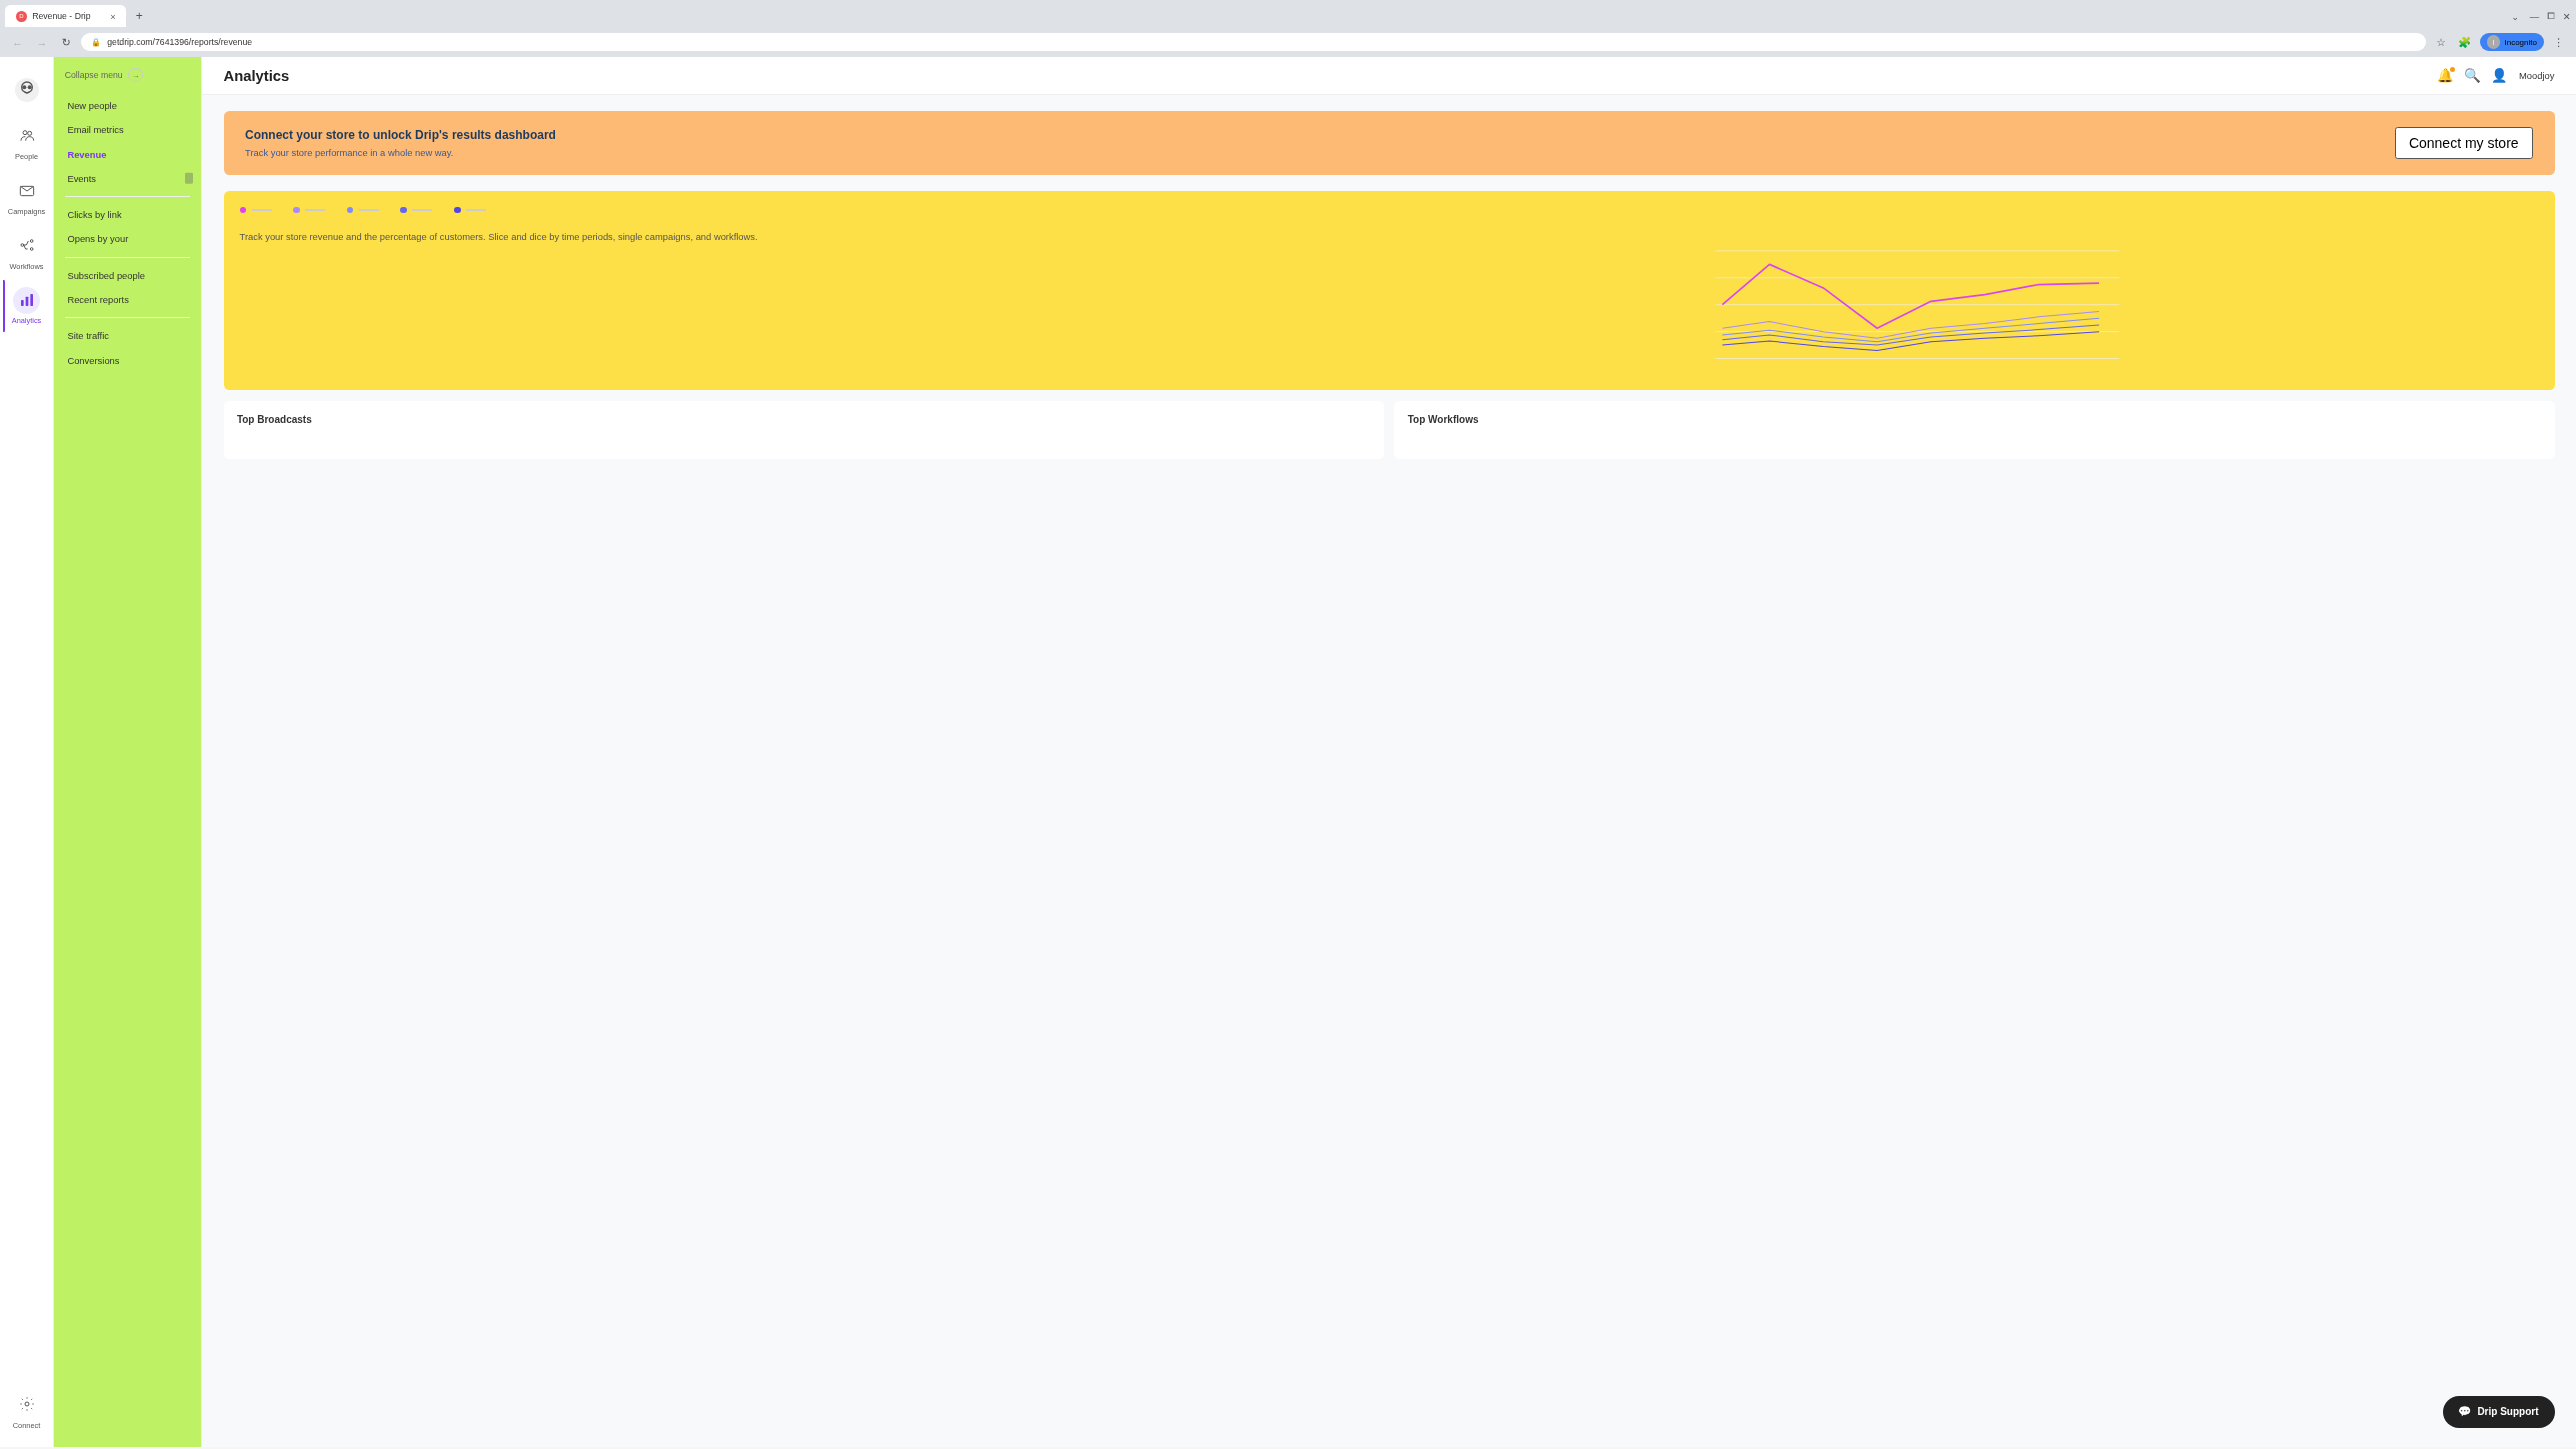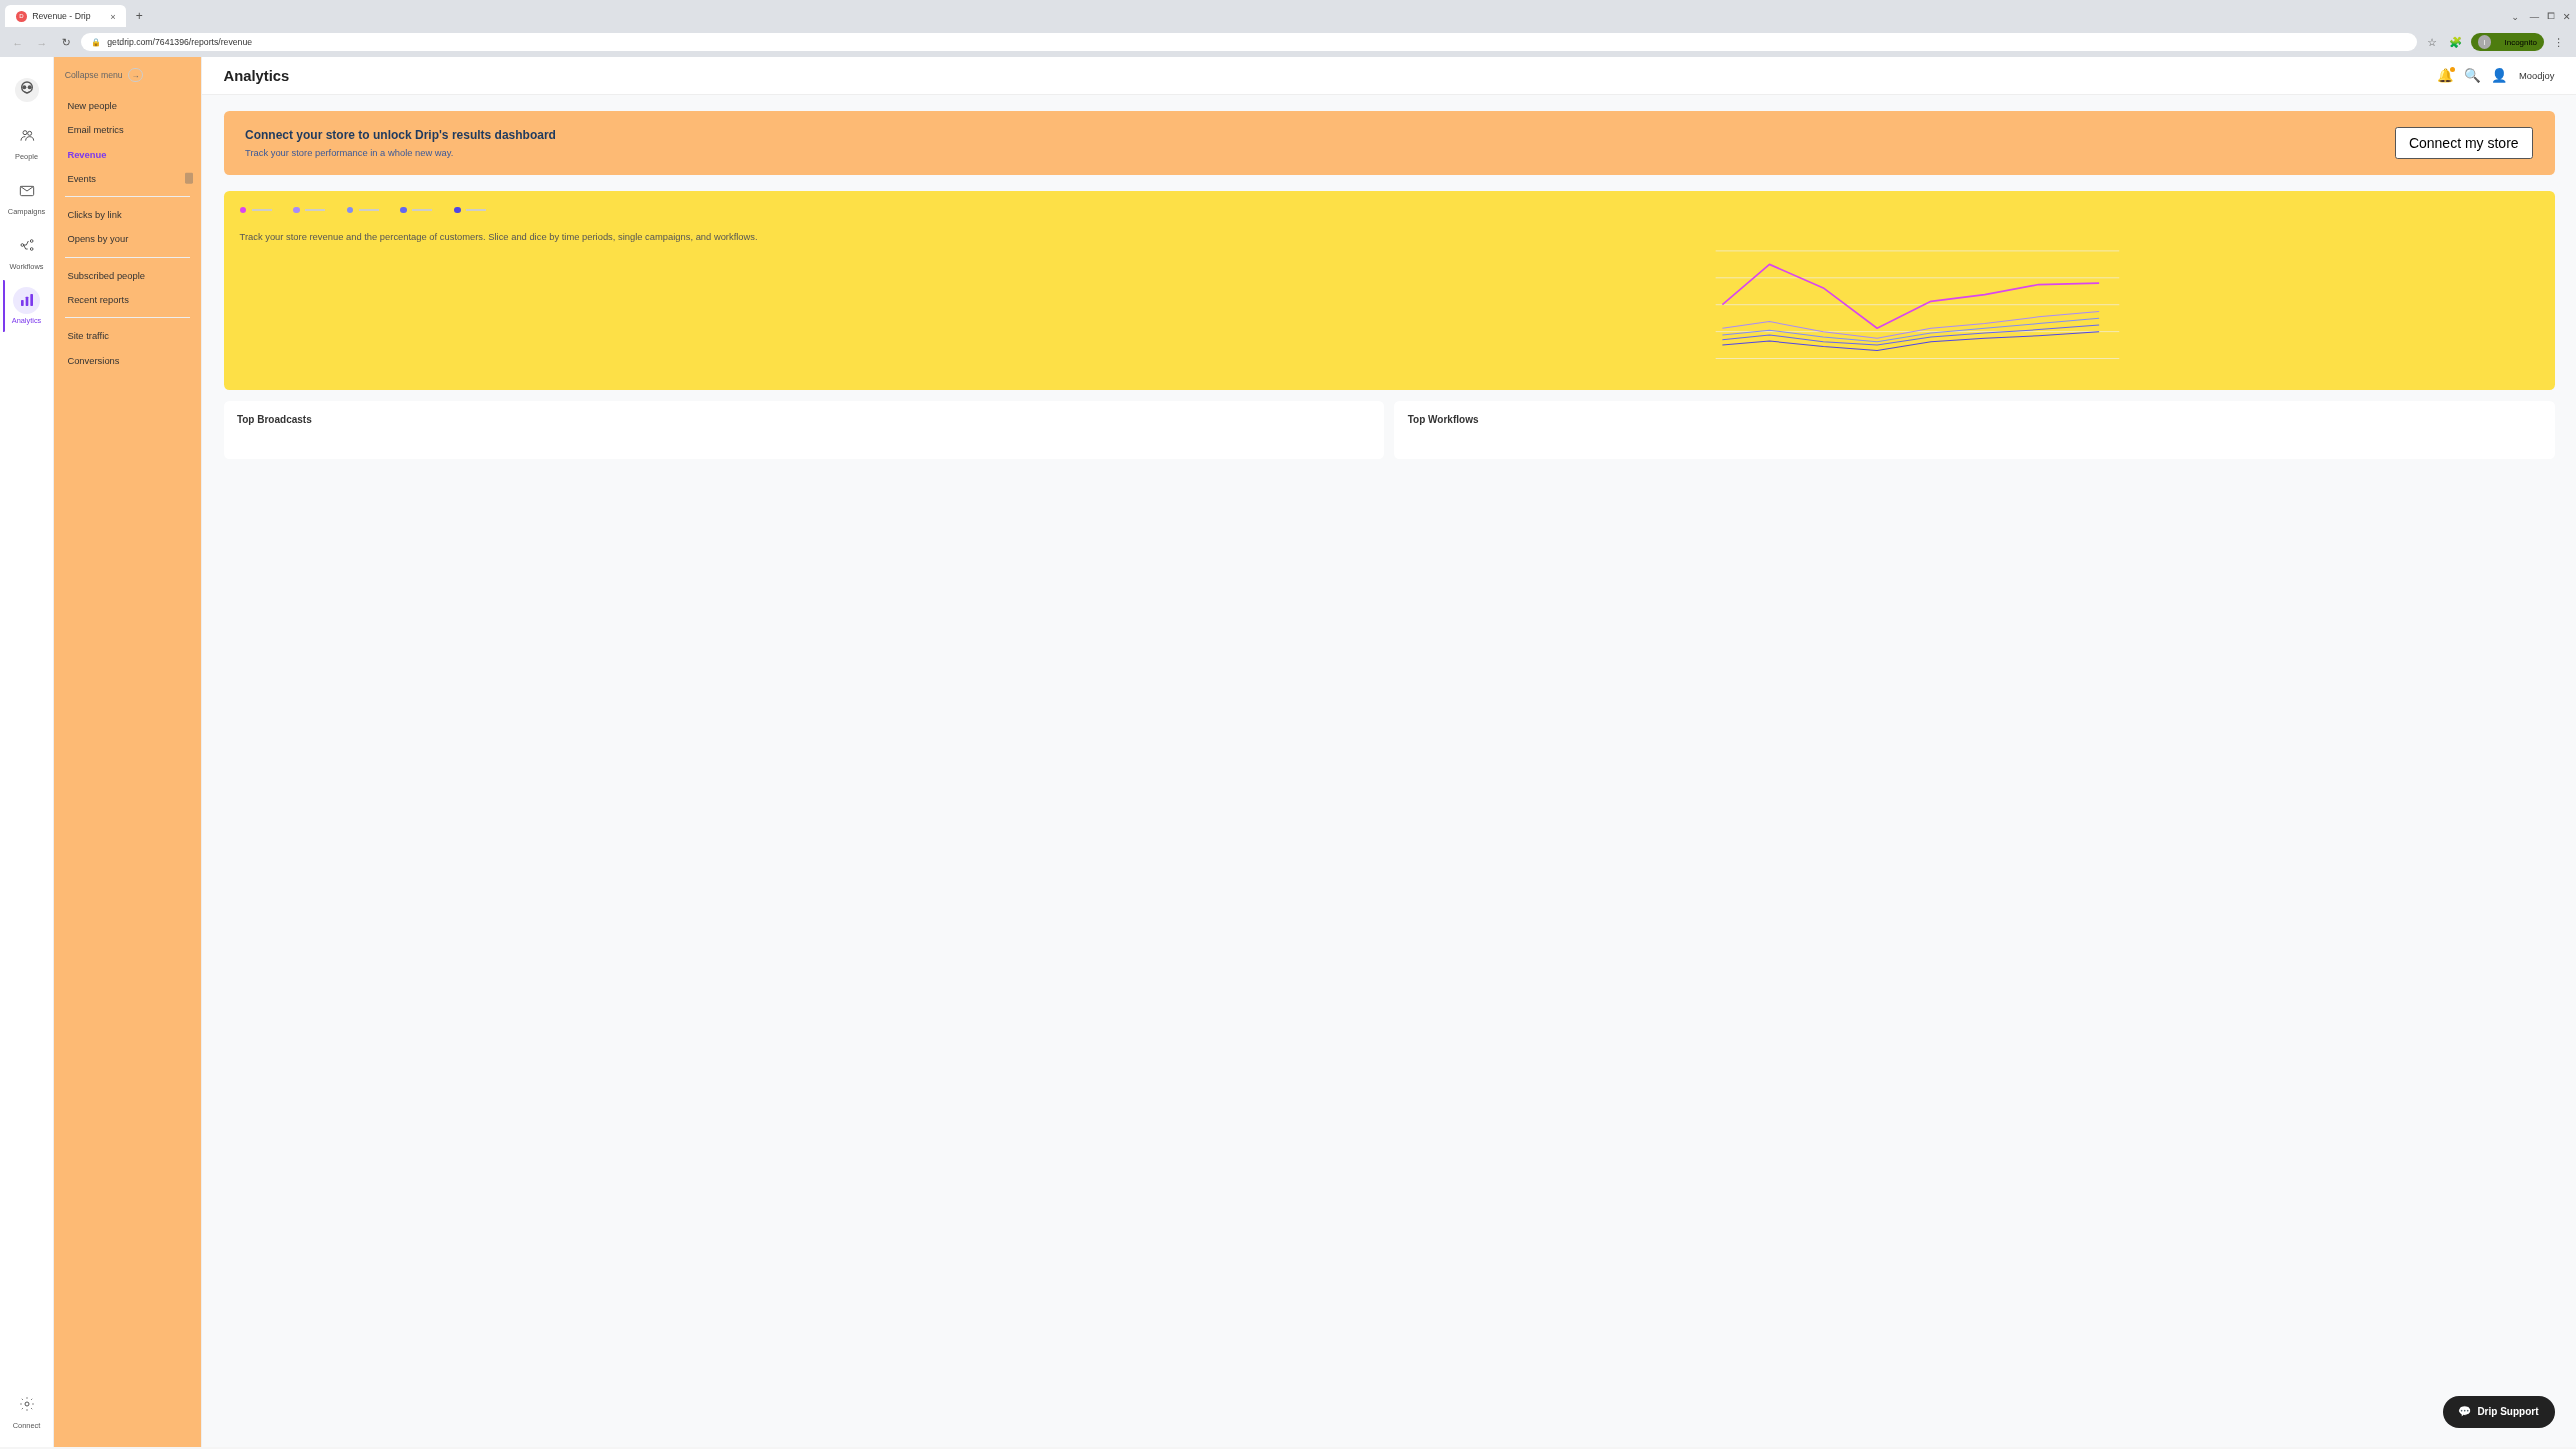--- a/index.html
+++ b/index.html
@@ -14,38 +14,38 @@
     .browser-tab-new { background: none; border: none; font-size: 12px; color: #555; cursor: pointer; padding: 2.7px 6.7px; }
     .browser-tab-overflow { background: none; border: none; font-size: 9.4px; color: #555; cursor: pointer; padding: 2.7px; margin-left: auto; }
 
     .browser-nav { display: flex; align-items: center; padding: 5.4px 8px; gap: 5.4px; background: #dee1e6; }
     .nav-btn { background: none; border: none; font-size: 10.7px; color: #555; cursor: pointer; width: 19px; height: 19px; display: flex; align-items: center; justify-content: center; border-radius: 50%; }
     .nav-btn.disabled { color: #aaa; cursor: default; }
     .address-bar { flex: 1; background: #fff; border-radius: 13.4px; padding: 4px 10.7px; font-size: 8.7px; color: #333; display: flex; align-items: center; gap: 5.4px; }
     .address-bar .lock-icon { color: #555; font-size: 8px; }
     .nav-actions { display: flex; align-items: center; gap: 5.4px; }
     .nav-action-btn { background: none; border: none; font-size: 10.7px; color: #555; cursor: pointer; width: 19px; height: 19px; display: flex; align-items: center; justify-content: center; border-radius: 50%; }
-    .profile-chip { display: flex; align-items: center; gap: 13px; background: #4d7c0f; border-radius: 13.4px; padding: 2.7px 6.7px; font-size: 8px; cursor: pointer; }
+    .profile-chip { display: flex; align-items: center; gap: 4px; background: #3b82f6; border-radius: 13.4px; padding: 2.7px 6.7px; font-size: 8px; cursor: pointer; }
     .profile-chip .avatar { width: 13.4px; height: 13.4px; background: #aaa; border-radius: 50%; display: flex; align-items: center; justify-content: center; font-size: 6.7px; color: white; }
 
     
     .app { display: flex; height: calc(100vh - 59px); background: #fff; }
 
     
     .sidebar-icons { width: 54px; background: #fff; border-right: 0.7px solid #eee; display: flex; flex-direction: column; align-items: center; padding-top: 10.7px; gap: 2.7px; }
     .sidebar-icon-item { display: flex; flex-direction: column; align-items: center; gap: 2.7px; padding: 6.7px 5.4px; border-radius: 5.4px; cursor: pointer; width: 47px; }
     .sidebar-icon-item.active { color: #7c3aed; }
     .sidebar-icon-item .icon-circle { width: 27px; height: 27px; display: flex; align-items: center; justify-content: center; border-radius: 50%; }
     .sidebar-icon-item.active .icon-circle { background: #ede9fe; }
     .sidebar-icon-item .icon-label { font-size: 7.4px; color: #555; text-align: left; }
     .sidebar-icon-item.active .icon-label { color: #7c3aed; }
     .drip-logo { padding: 10.7px 0; display: flex; justify-content: center; }
 
     
-    .sidebar-menu { width: 148px; background: #fdba74; border-right: 0.7px solid #eee; padding: 10.7px 0; }
+    .sidebar-menu { width: 148px; background: #bef264; border-right: 0.7px solid #eee; padding: 10.7px 0; }
     .sidebar-menu-header { display: flex; align-items: center; justify-content: space-between; padding: 0 10.7px 10.7px; }
     .collapse-menu { display: flex; align-items: center; gap: 5.4px; color: #666; font-size: 8.7px; cursor: pointer; }
     .collapse-menu .collapse-icon { width: 14.8px; height: 14.8px; border: 0.7px solid #ccc; border-radius: 50%; display: flex; align-items: center; justify-content: center; font-size: 8px; }
     .menu-item { padding: 6.7px 13.4px; font-size: 9.4px; color: #333; cursor: pointer; }
     .menu-item.active { color: #7c3aed; font-weight: 600; }
     .menu-divider { border: none; border-top: 0.7px solid #eee; margin: 5.4px 10.7px; }
 
     
     .main { flex: 1; overflow-y: auto; background: #f8f9fa; }
 

